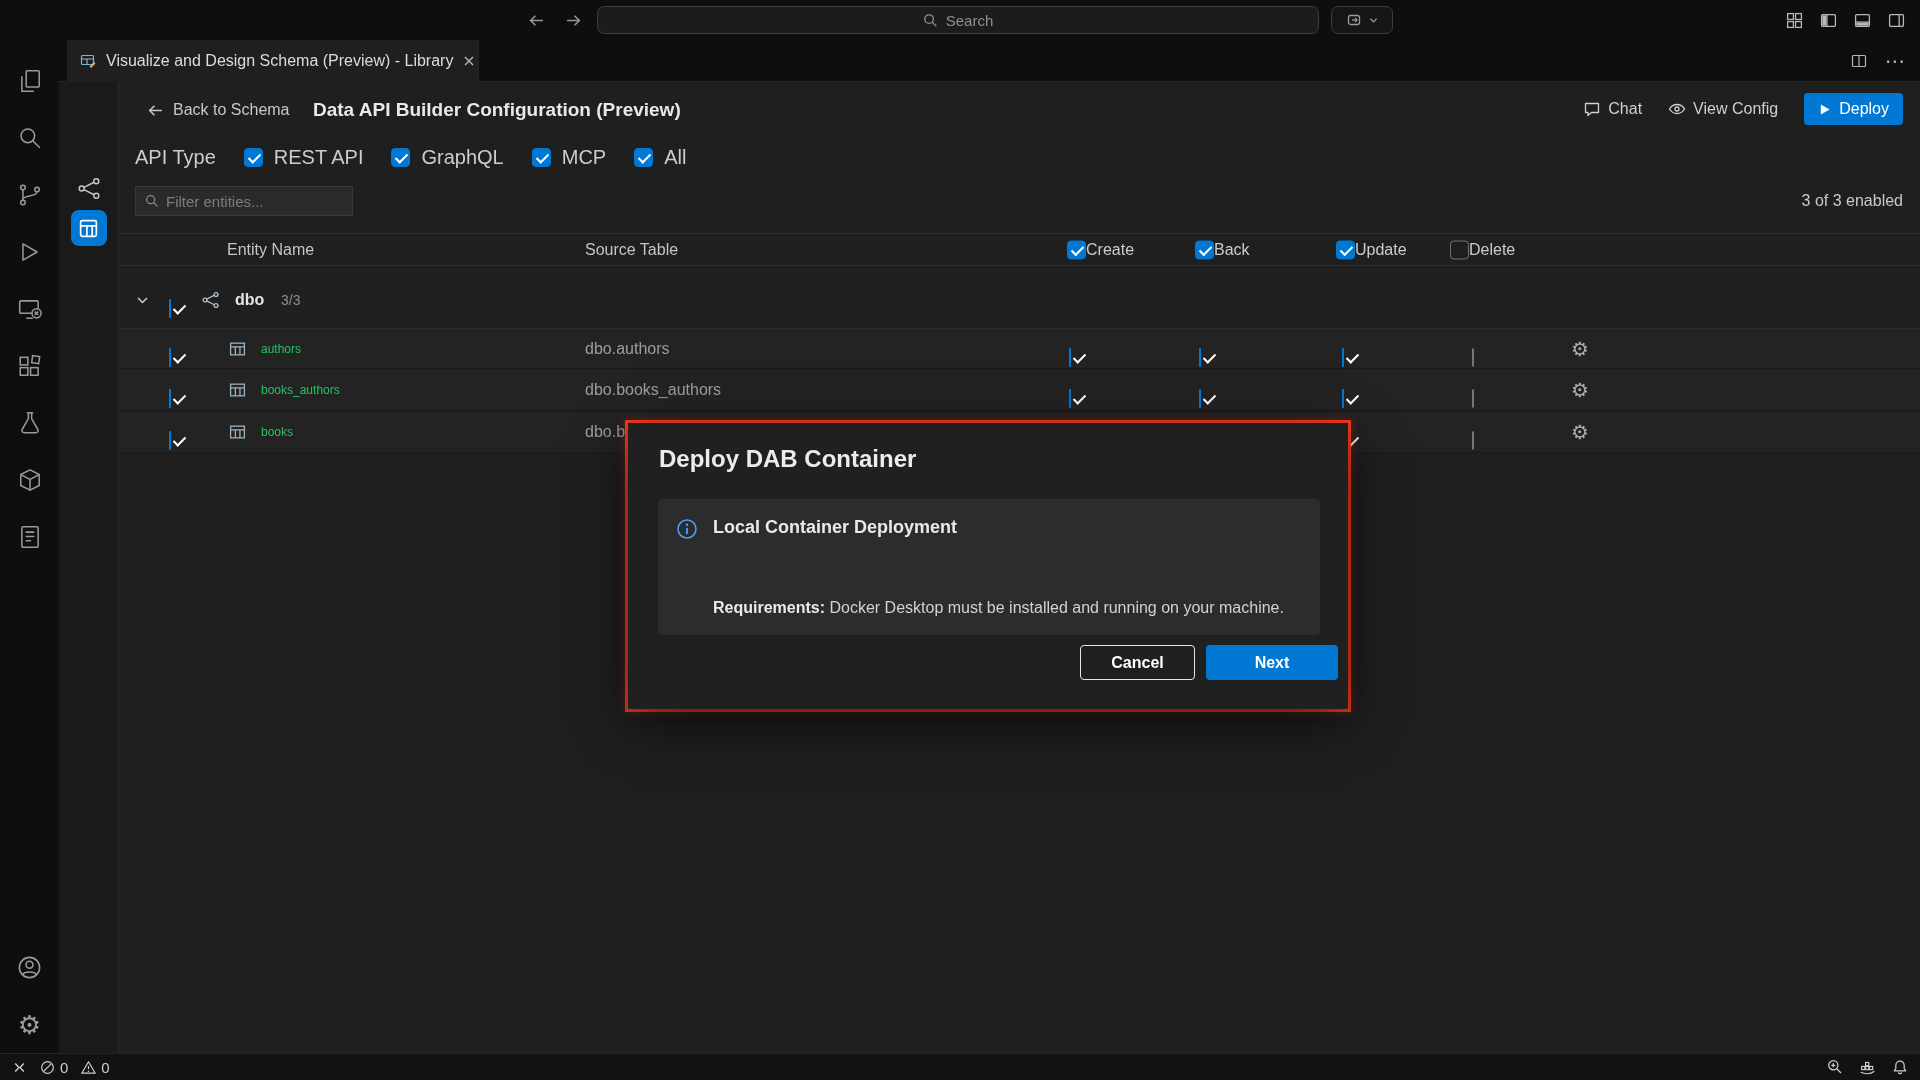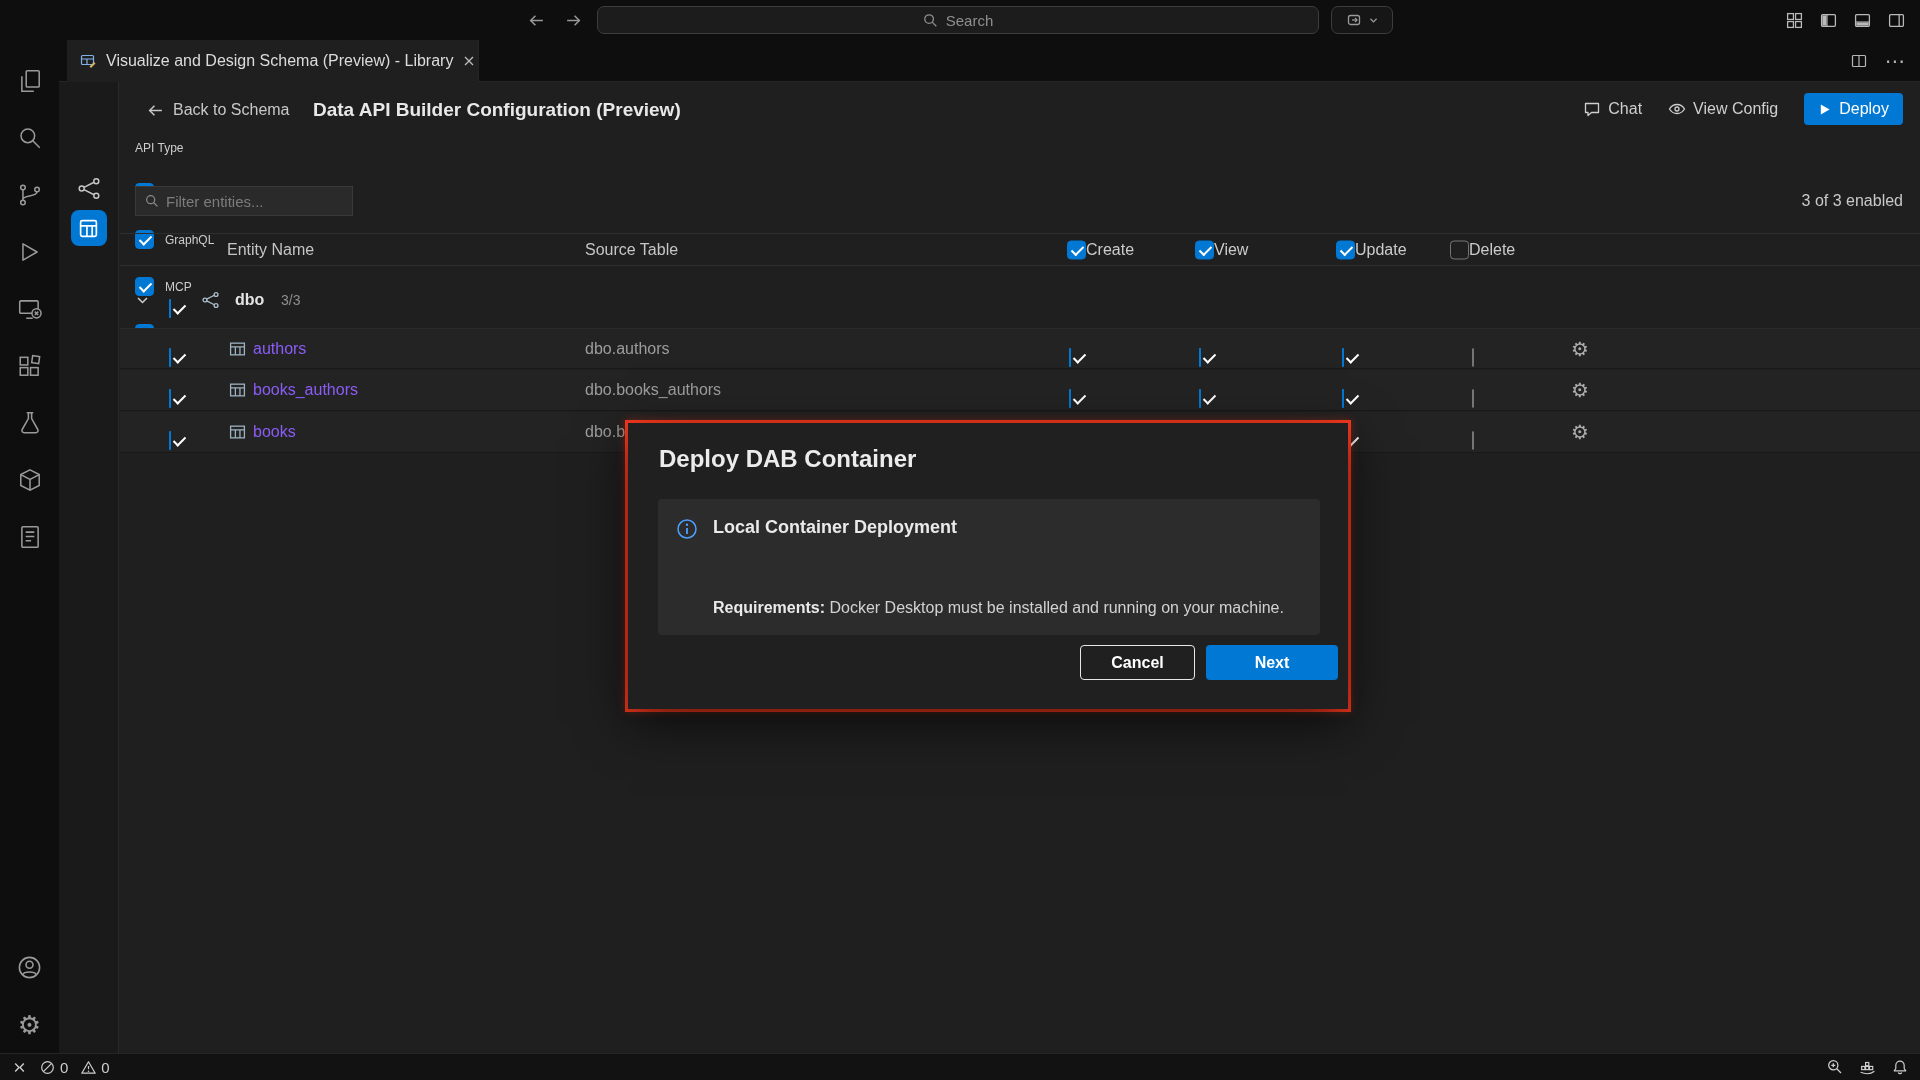--- a/index.html
+++ b/index.html
@@ -36,21 +36,21 @@
 
   
   .main{position:absolute;left:120px;top:82px;right:0;bottom:27px;background:#1f1f1f;}
 
   .back{position:absolute;left:147px;top:96px;height:28px;display:flex;align-items:center;gap:9px;color:#c8c8c8;font-size:16px;}
   .page-title{position:absolute;left:313px;top:99px;font-size:19px;font-weight:bold;color:#e8e8e8;}
   .header-actions{position:absolute;right:17px;top:94px;height:30px;display:flex;align-items:center;gap:26px;}
   .hbtn{display:flex;align-items:center;gap:7px;color:#cfcfcf;font-size:16px;}
   .deploy{height:30px;padding:16px 14px;background:#0078d4;border-radius:4px;display:flex;align-items:center;gap:8px;color:#fff;font-size:16px;border:none;}
 
-  .api-row{position:absolute;left:135px;top:141px;height:28px;display:flex;align-items:flex-start;gap:28px;font-size:12px;color:#ccc;flex-direction:column;}
+  .api-row{position:absolute;left:135px;top:141px;height:28px;display:flex;align-items:flex-end;gap:28px;font-size:20px;color:#ccc;}
   .api-group{display:flex;align-items:center;gap:11px;}
 
   .filter{position:absolute;left:135px;top:186px;width:218px;height:30px;background:#2a2a2a;border:1px solid #3a3a3a;display:flex;align-items:center;gap:7px;padding:8px 9px;color:#8a8a8a;}
   .filter input{flex:1;min-width:0;background:transparent;border:none;outline:none;color:#bbb;font-size:15px;font-family:inherit;}
   .filter input::placeholder{color:#7d7d7d;}
   .summary{position:absolute;right:17px;top:192px;font-size:16px;color:#c9c9c9;}
 
   
   .thead{position:absolute;left:120px;right:0;top:233px;height:33px;border-top:1px solid #2e2e2e;border-bottom:1px solid #2e2e2e;}
   .pos{position:absolute;top:50%;transform:translateY(-50%);}
@@ -61,21 +61,21 @@
   .cb{width:19px;height:19px;border:1px solid #757575;border-radius:4px;background:transparent;position:relative;flex:0 0 auto;}
   .cb.on{background:#0078d4;border-color:#0078d4;}
   .cb.on::after{content:"";position:absolute;left:6px;top:2px;width:5px;height:10px;border:solid #fff;border-width:0 2px 2px 0;transform:rotate(45deg);}
 
   .group-row{position:absolute;left:120px;right:0;top:279px;height:42px;}
   .group-name{font-size:16px;font-weight:bold;color:#e4e4e4;}
   .group-count{font-size:14px;color:#8f8f8f;}
 
   .row{position:absolute;left:120px;right:0;height:41px;background:#232323;border-bottom:1px solid #191919;}
   .row.first{border-top:1px solid #2a2a2a;}
-  .entity-text{font-size:16px;color:#8b5cf6;white-space:nowrap;}
+  .entity-text{font-size:12px;color:#22c55e;white-space:nowrap;margin-left:8px;}
   .source-text{font-size:16px;color:#9d9d9d;white-space:nowrap;}
   .gear{font-size:20px;color:#adadad;font-family:"DejaVu Sans",sans-serif;line-height:1;}
 
   
   .c-entityname{left:107px;} .c-source{left:465px;}
   .c-create{left:947px;} .c-read{left:1075px;} .c-update{left:1202px;margin-left:14px;} .c-delete{left:1330px;}
   .c-gear{left:1451px;} .c-chevron{left:14px;} .c-cb{left:49px;} .c-groupicon{left:81px;}
   .c-groupname{left:115px;} .c-groupcount{left:161px;} .c-rowicon{left:109px;} .c-entitytext{left:133px;}
 
   
@@ -361,21 +361,21 @@
 
   <div class="thead">
     <span class="pos th-label c-entityname">Entity Name</span>
     <span class="pos th-label c-source">Source Table</span>
     <span class="pos perm c-create">
       <span class="cb on"></span>
       <span class="perm-label">Create</span>
     </span>
     <span class="pos perm c-read">
       <span class="cb on"></span>
-      <span class="perm-label">View</span>
+      <span class="perm-label">Back</span>
     </span>
     <span class="pos perm c-update">
       <span class="cb on"></span>
       <span class="perm-label">Update</span>
     </span>
     <span class="pos perm c-delete">
       <span class="cb"></span>
       <span class="perm-label">Delete</span>
     </span>
   </div>

